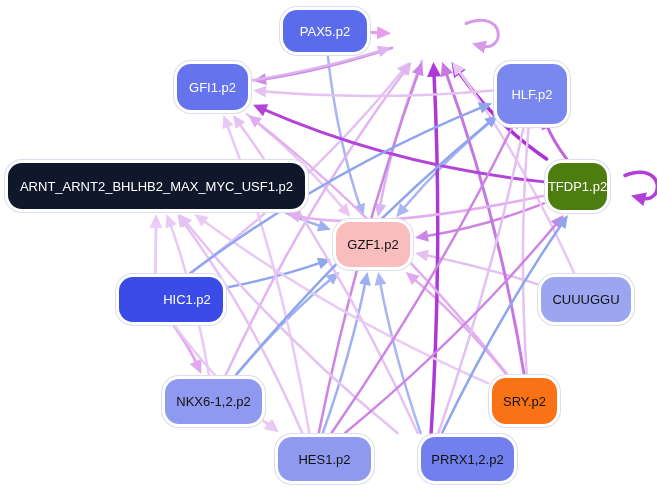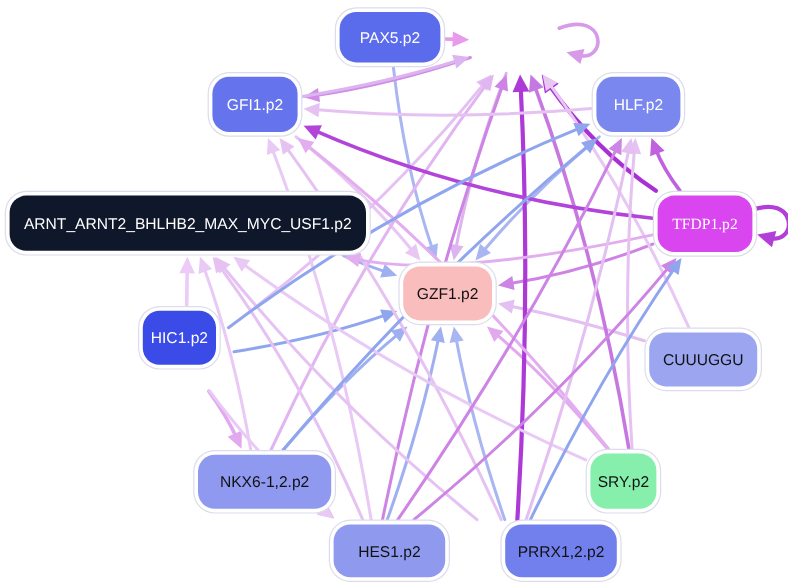--- a/index.html
+++ b/index.html
@@ -118,24 +118,24 @@
       <path d="M 174.76720261393513 326 Q 222.90076991660735 390.52807503584785 270.5148587863708 426.51324088467476" class="edge" stroke="#e9c9f5" stroke-width="2.5" stroke-linecap="round"></path>
       <polygon points="277.7747123944262,432 263.8159966097113,428.90860005150574 270.99098929898275,419.4149453332794" fill="#e9c9f5"></polygon>
       <path d="M 345.01757188415996 433 Q 463.1929394224748 335.51280881379114 557.8959226437652 221.98782103525085" class="edge" stroke="#cd84e4" stroke-width="2.5" stroke-linecap="round"></path>
       <polygon points="563.7251899372856,215 559.9666251399206,228.79404547853923 550.8287053245924,221.17115747932033" fill="#cd84e4"></polygon>
       <path d="M 442.04023275401727 433 Q 498.11879913683924 316.73080830686456 562.7901735768128 222.50288021572456" class="edge" stroke="#8fa5ee" stroke-width="2.5" stroke-linecap="round"></path>
       <polygon points="567.9396190293337,215 565.4889977546951,229.08534541174936 555.6775390110553,222.35145520460657" fill="#8fa5ee"></polygon>
     </svg>
   <div id="nodes">
       <div class="node" style="left: 283px; top: 10px; width: 84px; height: 42px; background: rgb(90, 107, 236); color: rgb(255, 255, 255);">PAX5.p2</div>
       <div class="node" style="left: 177px; top: 64px; width: 71px; height: 46px; background: rgb(101, 116, 237); color: rgb(255, 255, 255);">GFI1.p2</div>
-      <div class="node" style="left: 497px; top: 64px; width: 70px; height: 46px; background: rgb(122, 135, 238); color: rgb(255, 255, 255);">HLF.p2</div>
+      <div class="node" style="left: 497px; top: 64px; width: 70px; height: 60px; background: rgb(122, 135, 238); color: rgb(255, 255, 255);">HLF.p2</div>
       <div class="node" style="left: 8px; top: 163px; width: 297px; height: 46px; background: #0f172a; color: rgb(255, 255, 255);">ARNT_ARNT2_BHLHB2_MAX_MYC_USF1.p2</div>
-      <div class="node" style="left: 548px; top: 163px; width: 79px; height: 47px; background: #d946ef; color: rgb(255, 255, 255); font-family: Liberation Serif, serif;">TFDP1.p2</div>
+      <div class="node" style="left: 548px; top: 163px; width: 59px; height: 47px; background: #4d7c0f; color: rgb(255, 255, 255);">TFDP1.p2</div>
       <div class="node" style="left: 336px; top: 222px; width: 74px; height: 45px; background: rgb(249, 189, 189); color: rgb(17, 17, 17);">GZF1.p2</div>
-      <div class="node" style="left: 119px; top: 259px; width: 61px; height: 45px; background: rgb(59, 75, 232); color: rgb(255, 255, 255);">HIC1.p2</div>
+      <div class="node" style="left: 119px; top: 277px; width: 72px; height: 45px; background: rgb(59, 75, 232); color: rgb(255, 255, 255); padding-left: 32px;">HIC1.p2</div>
       <div class="node" style="left: 541px; top: 277px; width: 90px; height: 45px; background: rgb(155, 165, 240); color: rgb(17, 17, 17);">CUUUGGU</div>
-      <div class="node" style="left: 165px; top: 379px; width: 111px; height: 45px; background: rgb(142, 153, 239); color: rgb(17, 17, 17);">NKX6-1,2.p2</div>
-      <div class="node" style="left: 492px; top: 378px; width: 55px; height: 46px; background: #86efac; color: rgb(17, 17, 17);">SRY.p2</div>
+      <div class="node" style="left: 165px; top: 379px; width: 97px; height: 45px; background: rgb(142, 153, 239); color: rgb(17, 17, 17);">NKX6-1,2.p2</div>
+      <div class="node" style="left: 492px; top: 378px; width: 65px; height: 46px; background: #f97316; color: rgb(17, 17, 17);">SRY.p2</div>
       <div class="node" style="left: 278px; top: 437px; width: 93px; height: 44px; background: rgb(143, 154, 238); color: rgb(17, 17, 17);">HES1.p2</div>
       <div class="node" style="left: 383px; top: 437px; width: 93px; height: 44px; background: rgb(114, 128, 237); color: rgb(17, 17, 17); margin-left: 38px;">PRRX1,2.p2</div>
     </div>
 </div>
 
 </body></html>

